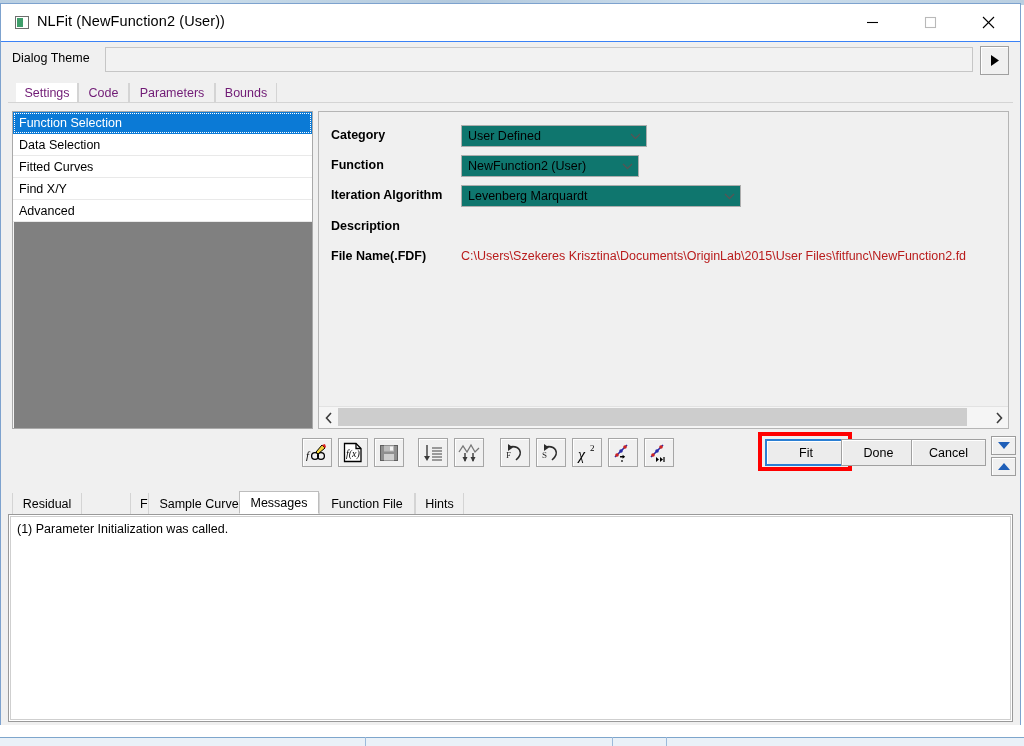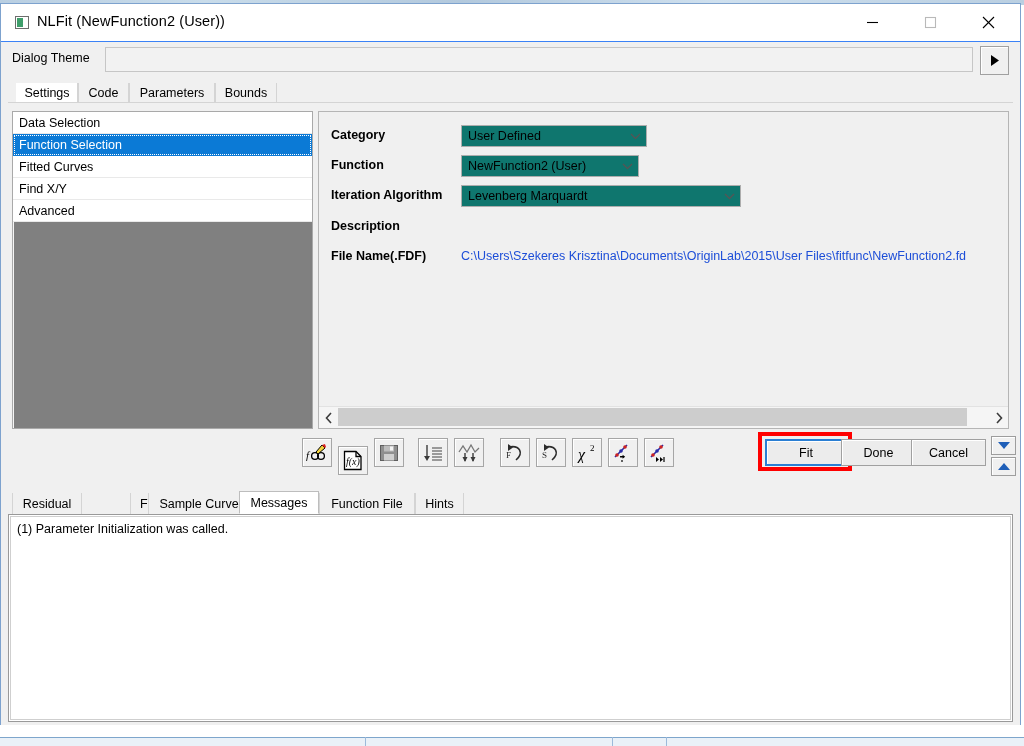--- a/index.html
+++ b/index.html
@@ -68,21 +68,21 @@
     position:absolute;left:979px;top:4px;width:29px;height:29px;
     background:#f0f0f0;border:1px solid #a0a0a0;box-sizing:border-box;
     display:flex;align-items:center;justify-content:center;
     box-shadow:inset 1px 1px 0 #ffffff;
   }
 
   
   #toptabs{position:absolute;left:7px;top:79px;width:1005px;height:19px;}
   .ttab{
     position:absolute;top:0;height:19px;box-sizing:border-box;
-    font-size:12.5px;color:#000000;
+    font-size:12.5px;color:#701a75;
     display:flex;align-items:center;justify-content:center;
     background:#f0f0f0;border-left:1px solid #d4d4d4;border-right:1px solid #d4d4d4;
   }
   .ttab.sel{background:#ffffff;font-weight:400;border-left:1px solid #ffffff;border-right:1px solid #d4d4d4;}
   #tabs-underline{position:absolute;left:7px;top:98px;width:1005px;height:1px;background:#d4d4d4;}
 
   
   #body-panel{
     position:absolute;left:7px;top:99px;width:1005px;height:330px;
     background:#f0f0f0;
@@ -111,21 +111,21 @@
   .fld-label{position:absolute;font-size:12.5px;font-weight:bold;color:#000;white-space:nowrap;}
   .combo{
     position:absolute;height:22px;background:#0f766e;
     border:1px solid #adadad;box-sizing:border-box;
     font-size:12.5px;color:#000;
     display:flex;align-items:center;
   }
   .combo .ctext{padding-left:6px;flex:1;white-space:nowrap;}
   .combo .carrow{width:22px;display:flex;align-items:center;justify-content:center;}
   #file-path{
-    position:absolute;font-size:12.5px;color:#1d4ed8;white-space:nowrap;
+    position:absolute;font-size:12.5px;color:#b91c1c;white-space:nowrap;
     overflow:hidden;
   }
   
   #hscroll{
     position:absolute;left:0;bottom:0;width:100%;height:22px;background:#f5f5f5;
     border-top:1px solid #e2e2e2;box-sizing:border-box;
   }
   #hscroll .sb-left,#hscroll .sb-right{
     position:absolute;top:0;width:19px;height:21px;
     display:flex;align-items:center;justify-content:center;
@@ -238,22 +238,22 @@
     <div class="ttab" style="left:70px;width:51px;">Code</div>
     <div class="ttab" style="left:121px;width:86px;">Parameters</div>
     <div class="ttab" style="left:207px;width:62px;">Bounds</div>
   </div>
   <div id="tabs-underline"></div>
 
   <div id="body-panel">
 
     <div id="left-list">
       <div class="rows">
+        <div class="lrow sel">Function Selection</div>
         <div class="lrow">Data Selection</div>
-        <div class="lrow sel">Function Selection</div>
         <div class="lrow">Fitted Curves</div>
         <div class="lrow">Find X/Y</div>
         <div class="lrow">Advanced</div>
       </div>
     </div>
 
     <div id="settings-area">
 
       <div class="fld-label" style="left:12px;top:16px;">Category</div>
       <div class="combo" style="left:142px;top:13px;width:186px;">
@@ -312,21 +312,21 @@
     <div class="tbtn" style="left:294px;">
       <svg width="22" height="20" viewBox="0 0 22 20">
         <text x="0" y="16" font-size="11" font-family="Liberation Serif, serif" font-style="italic" fill="#000">f</text>
         <circle cx="9" cy="13" r="3.4" fill="none" stroke="#000" stroke-width="1.3"></circle>
         <circle cx="15" cy="13" r="3.4" fill="none" stroke="#000" stroke-width="1.3"></circle>
         <polygon points="10,9 16,2 19,5 12,11" fill="#f2d33c" stroke="#000" stroke-width="1"></polygon>
         <polygon points="16,2 19,1 20,4 19,5" fill="#d22"></polygon>
       </svg>
     </div>
 
-    <div class="tbtn" style="left:330px;margin-top:8px;">
+    <div class="tbtn" style="left:330px;">
       <svg width="20" height="21" viewBox="0 0 20 21">
         <polygon points="1.5,1.5 13,1.5 18,6.5 18,19.5 1.5,19.5" fill="#fff" stroke="#000" stroke-width="1.3"></polygon>
         <polyline points="13,1.5 13,6.5 18,6.5" fill="none" stroke="#000" stroke-width="1.3"></polyline>
         <text x="3" y="15" font-size="10" font-family="Liberation Serif, serif" font-style="italic" fill="#000">f(x)</text>
       </svg>
     </div>
 
     <div class="tbtn" style="left:366px;">
       <svg width="20" height="20" viewBox="0 0 20 20">
         <rect x="1.5" y="2.5" width="17" height="15" fill="#8f8f8f" stroke="#5e5e5e" stroke-width="1"></rect>

